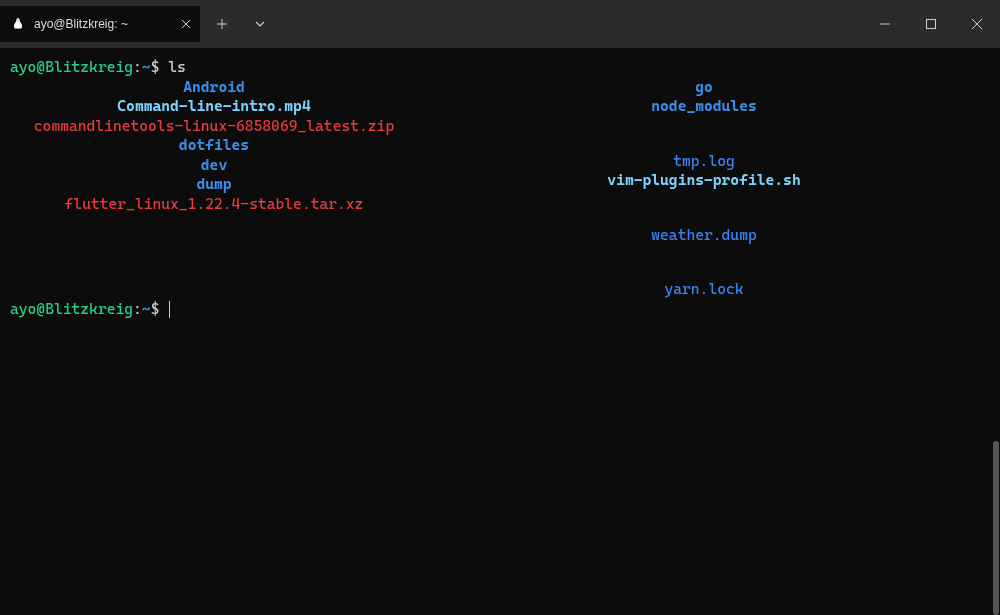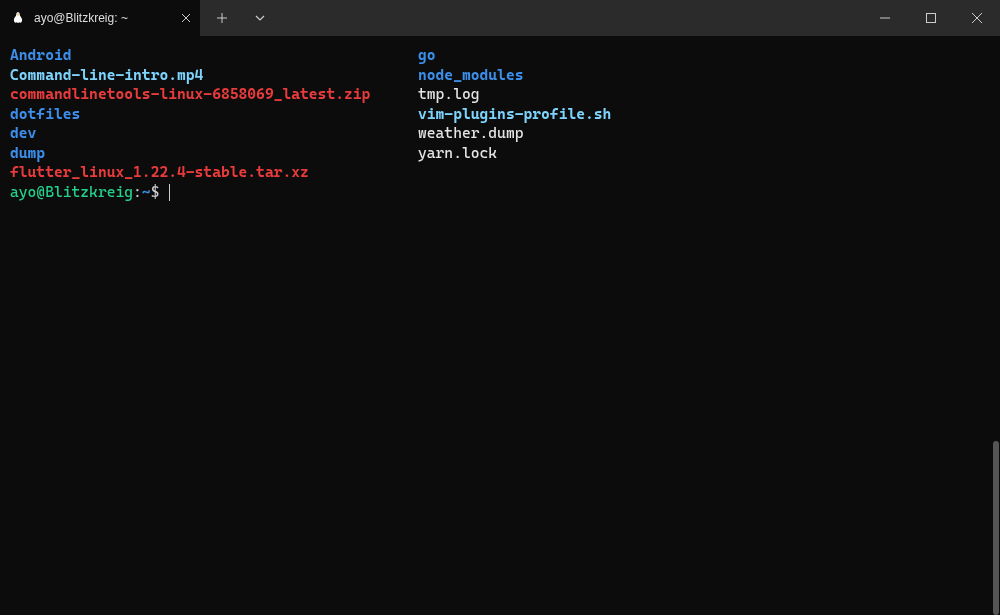--- a/index.html
+++ b/index.html
@@ -9,21 +9,21 @@
     }
     body {
       width: 1000px;
       height: 615px;
       background: #0c0c0c;
       font-family: 'Cascadia Mono', 'Consolas', monospace;
       overflow: hidden;
       position: relative;
     }
     .titlebar {
-      height: 36px;
+      height: 48px;
       background: #2b2b2b;
       display: flex;
       align-items: center;
       user-select: none;
     }
     .tab {
       display: flex;
       align-items: center;
       background: #0c0c0c;
       height: 36px;
@@ -93,25 +93,26 @@
       height: calc(100% - 36px);
       position: relative;
     }
     .prompt-user { color: #23d18b; }
     .prompt-colon { color: #cccccc; }
     .prompt-path { color: #3b8eea; }
     .prompt-dollar { color: #cccccc; }
     .cmd { color: #cccccc; }
     .ls-dir { color: #3b8eea; font-weight: bold; }
     .ls-exec { color: #7dd3fc; font-weight: bold; }
-    .ls-archive { color: #e83b3b; font-weight: bold; }
-    .ls-file { color: #e5e5e5; }
+    .ls-archive { color: #e83b3b; font-weight: normal; }
+    .ls-file { color: #3b82f6; margin-top: 35px; }
     .ls-output {
       display: grid;
       grid-template-columns: 408px 1fr;
+      text-align: center;
     }
     .col {
       display: flex;
       flex-direction: column;
     }
     .cursor {
       display: inline-block;
       width: 1px;
       height: 17px;
       background: #cccccc;
@@ -181,20 +182,23 @@
     </div>
     <div class="window-btn close">
       <svg width="10" height="10" viewBox="0 0 10 10">
           <path stroke="#ccc" stroke-width="1" d="M0 0l10 10M10 0L0 10"></path>
         </svg>
     </div>
   </div>
 </div>
 
 <div class="terminal-body">
+  <div>
+    <span class="prompt-user">ayo@Blitzkreig</span><span class="prompt-colon">:</span><span class="prompt-path">~</span><span class="prompt-dollar">$</span> <span class="cmd">ls</span>
+  </div>
   <div class="ls-output">
     <div class="col" id="ls-col1">
         <span class="ls-dir">Android</span>
         <span class="ls-exec">Command-line-intro.mp4</span>
         <span class="ls-archive">commandlinetools-linux-6858069_latest.zip</span>
         <span class="ls-dir">dotfiles</span>
         <span class="ls-dir">dev</span>
         <span class="ls-dir">dump</span>
         <span class="ls-archive">flutter_linux_1.22.4-stable.tar.xz</span>
       </div>

